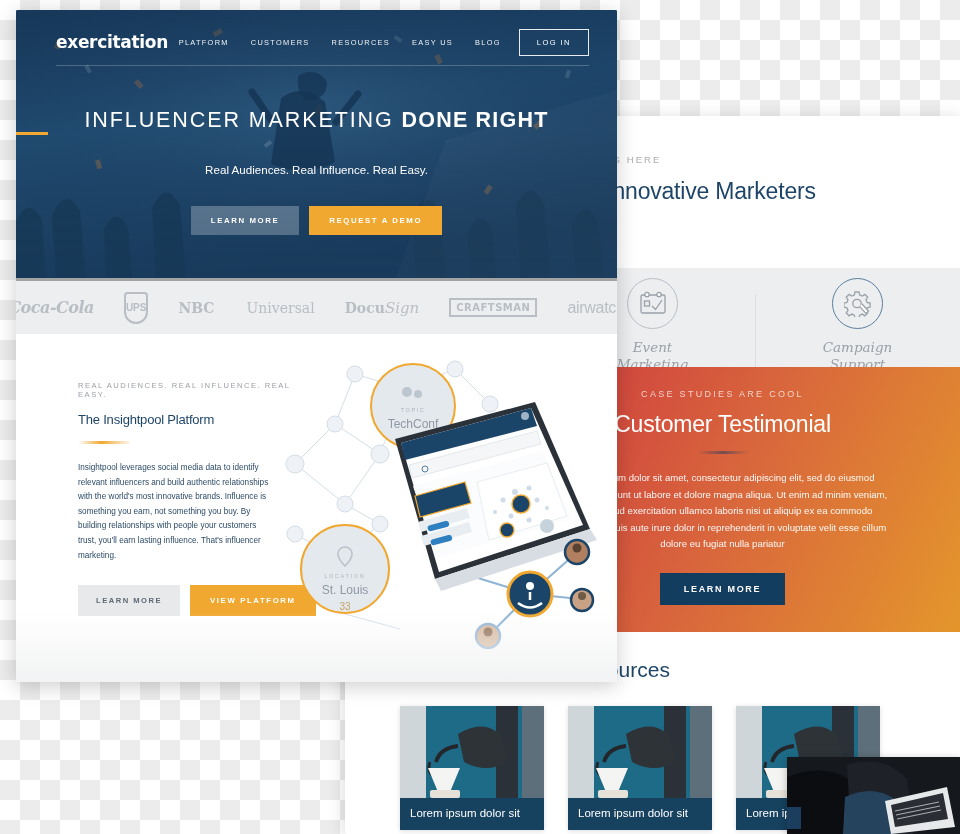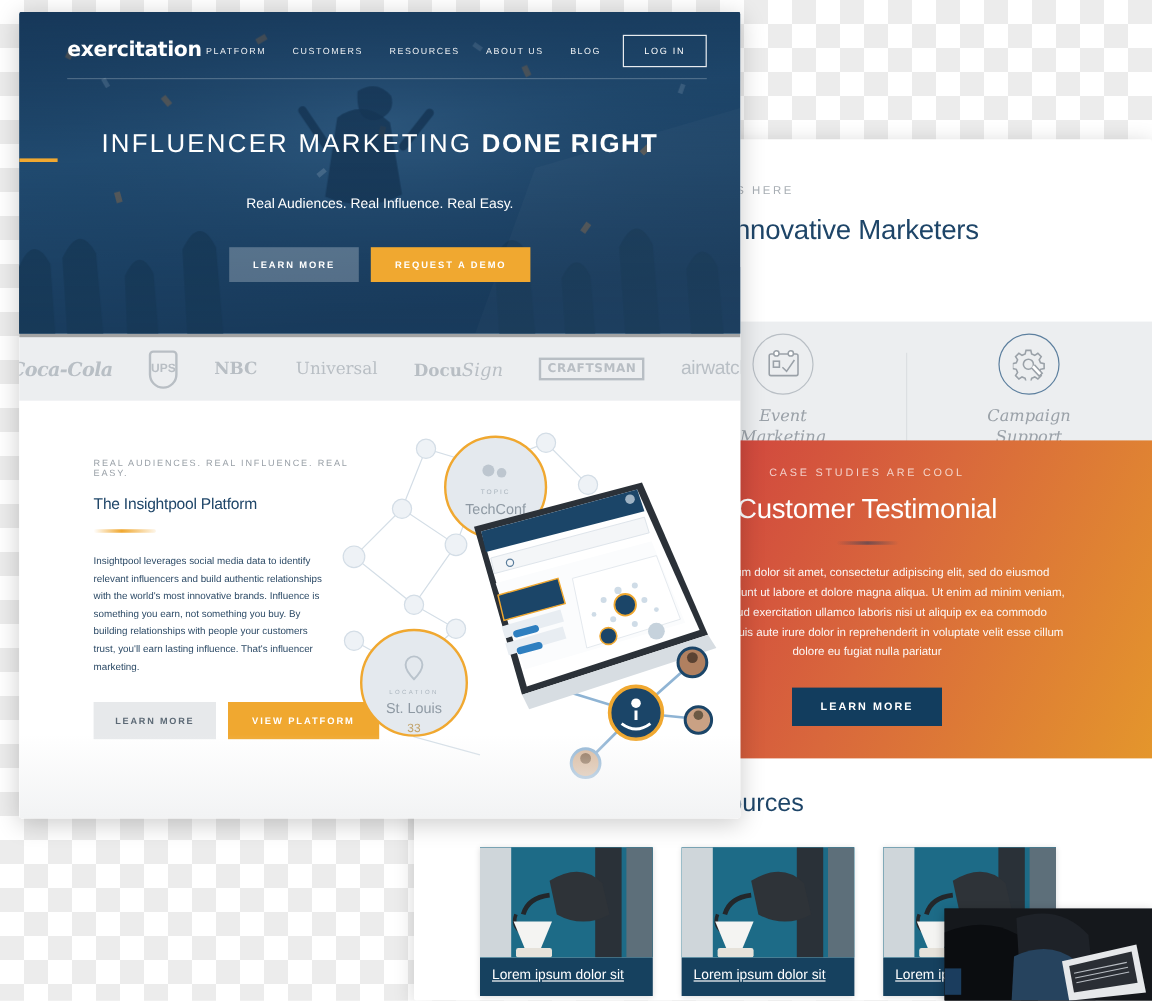--- a/index.html
+++ b/index.html
@@ -120,21 +120,21 @@
   .res-card {
     width: 144px; background: #ffffff;
     box-shadow: 0 1px 5px rgba(0,0,0,0.14);
   }
   .res-thumb {
     width: 100%; height: 92px; position: relative; overflow: hidden;
     background: linear-gradient(160deg, #1f6f8c 0%, #2d7e99 40%, #17566e 100%);
   }
   .res-cap {
     background: #16415f; color: #ffffff; font-size: 11.5px;
-    padding: 9px 8px 11px 10px; white-space: nowrap; overflow: hidden; text-decoration: underline;
+    padding: 9px 8px 11px 10px; white-space: nowrap; overflow: hidden;
   }
 
   
   .front-panel {
     position: absolute; left: 16px; top: 10px;
     width: 601px; height: 672px;
     box-shadow: 0 4px 20px rgba(0,0,0,0.20);
     overflow: hidden; background: #ffffff; border-radius: 2px;
   }
 
@@ -444,21 +444,21 @@
       <path d="M430 130 L601 80 L601 268 L380 268 Z" fill="#ffffff" opacity="0.045"></path>
     </svg>
     <div class="hero-overlay"></div>
 
     <div class="nav">
       <div class="logo">exercitation</div>
       <div class="nav-links">
         <span class="nav-link">PLATFORM</span>
         <span class="nav-link">CUSTOMERS</span>
         <span class="nav-link">RESOURCES</span>
-        <span class="nav-link">ABOUT US</span>
+        <span class="nav-link">EASY US</span>
         <span class="nav-link">BLOG</span>
       </div>
       <button class="login-btn">LOG IN</button>
     </div>
     <div class="nav-rule"></div>
 
     <div class="hero-accent"></div>
 
     <div class="hero-body">
       <h1 class="hero-h1"><span>INFLUENCER MARKETING </span><b>DONE RIGHT</b></h1>

